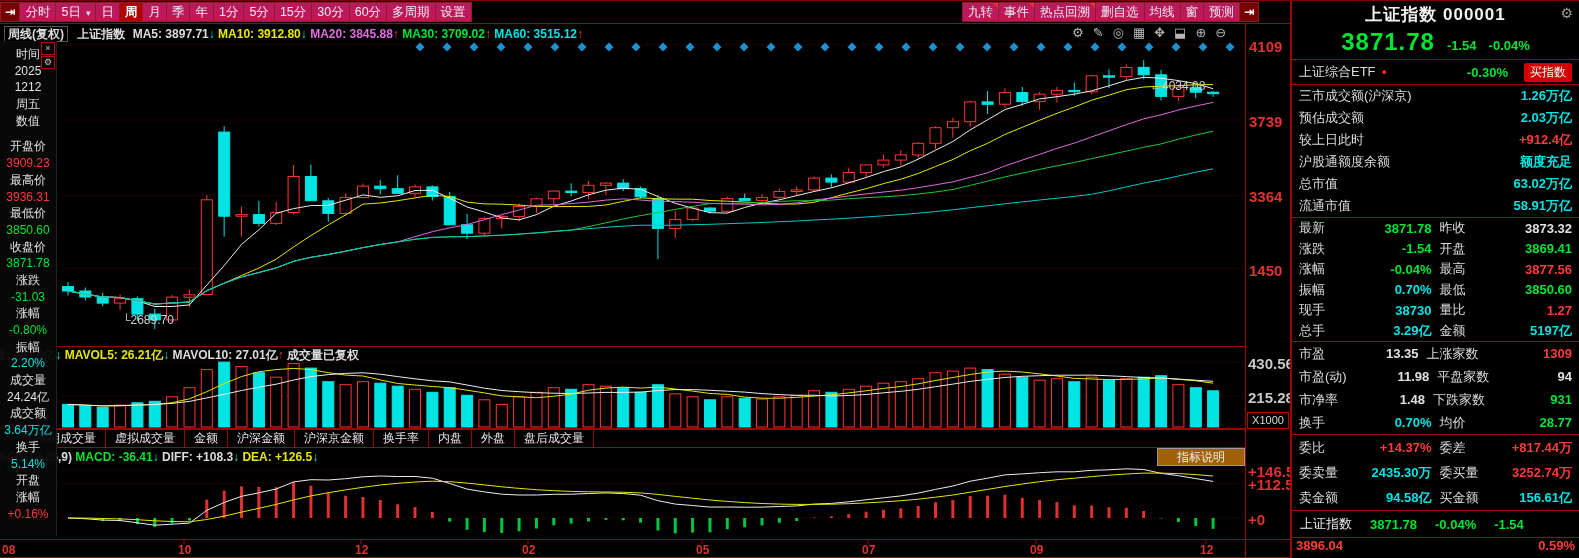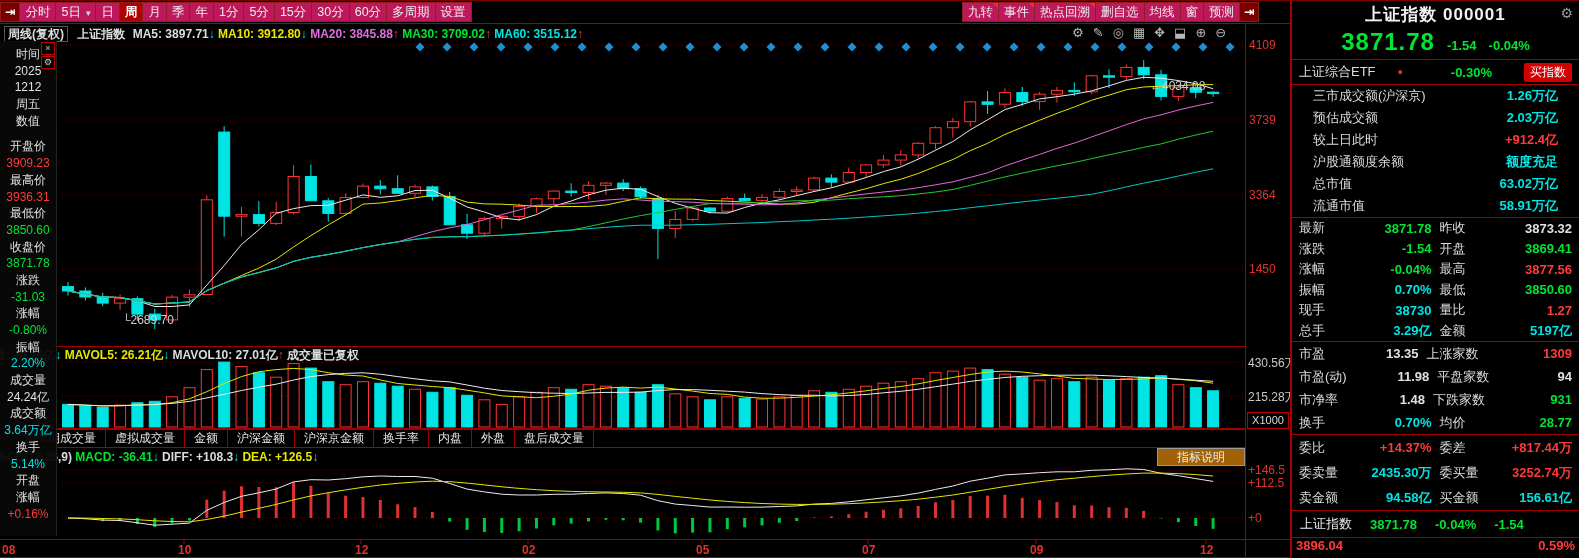--- a/index.html
+++ b/index.html
@@ -17,21 +17,21 @@
       border-top:5px solid #ff2a2a;border-left:5px solid transparent}
 
 .hdr{position:absolute;z-index:3;font-size:12px;white-space:nowrap;font-weight:bold}
 .seg-w{color:#dcdcdc}.seg-y{color:#e6e600}.seg-m{color:#e06ae0}.seg-g{color:#00e432}
 .seg-cy{color:#00e4e4}.seg-c{color:#00e4e4}.seg-r{color:#ff4040}
 .boxed{border:1px solid #555;padding:0 3px;margin-right:6px;color:#dcdcdc}
 #chart-icons{position:absolute;left:1072px;top:24px;z-index:3;display:flex;gap:9px;
       color:#b8b8b8;font-size:13px;line-height:15px}
 
 #overlays{position:absolute;inset:0;z-index:2}
-.axlbl{position:absolute;font-size:12px;font-weight:normal;color:#e03131;white-space:nowrap}
+.axlbl{position:absolute;font-size:15px;font-weight:bold;color:#e03131;white-space:nowrap}
 .axlbl.white{color:#c8c8c8}
 .xlbl{position:absolute;top:542px;font-size:12px;font-weight:bold;color:#e03131}
 .annot{position:absolute;font-size:12px;color:#cfcfcf;z-index:2;white-space:nowrap}
 #x1000-box{position:absolute;left:1247px;top:411px;width:42px;height:17px;border:1px solid #c00000;
       color:#d8d8d8;font-size:11px;text-align:center;line-height:15px;z-index:2}
 #ind-help{position:absolute;left:1157px;top:447px;width:88px;height:18px;border:1px solid #9a9a9a;
       background:#a16207;color:#ececec;font-size:12px;text-align:center;line-height:16px;z-index:3}
 
 #tabs{position:absolute;left:0;top:428px;width:1245px;height:19px;display:flex;z-index:3;
       border-top:1px solid #a40000;border-bottom:1px solid #a40000;background:#000}
@@ -49,25 +49,25 @@
 
 #rpanel{position:absolute;left:1290px;top:0;width:289px;height:558px;background:#000;z-index:9;
       border-left:2px solid #a40000;font-size:13px;display:flex;flex-direction:column}
 .sep{border-top:1px solid #a40000}
 #rp-title{height:27px;display:flex;align-items:center;justify-content:center;position:relative}
 #rp-title .t{font-size:17px;font-weight:bold;color:#f2f2f2;letter-spacing:1px}
 #rp-gear{position:absolute;right:6px;top:4px;color:#9a9a9a;font-size:14px}
 #rp-price{height:31px;display:flex;align-items:baseline;justify-content:center;gap:12px}
 #rp-price .big{font-size:24px;font-weight:bold;color:#00e432;letter-spacing:1px}
 #rp-price .sm{font-size:13px;font-weight:bold;color:#00e432}
-#rp-etf{height:24px;display:flex;align-items:center;padding:0 7px;gap:22px}
+#rp-etf{height:24px;display:flex;align-items:center;padding:0 7px;gap:6px}
 #rp-etf .dot{color:#ff2a2a;font-size:9px;vertical-align:super}
 #rp-etf .chg{margin-left:auto;font-weight:bold;color:#00e432}
 #buy-index-btn{background:#d40000;color:#fff;font-size:12px;padding:1px 6px;border-radius:2px;margin-left:10px}
-.irow{height:22px;display:flex;align-items:center;justify-content:space-between;padding:0 21px}
+.irow{height:22px;display:flex;align-items:center;justify-content:space-between;padding:0 7px}
 .irow .lbl{color:#dcdcdc}
 .val{font-weight:bold}
 .prow{display:flex;align-items:center;padding:0 7px}
 .prow .plbl{color:#dcdcdc;flex:0 0 auto}
 .prow .pv1{flex:1;text-align:right;font-weight:bold;margin-right:8px}
 .prow .plbl2{flex:0 0 auto;color:#dcdcdc}
 .prow .pv2{flex:1;text-align:right;font-weight:bold}
 .g1 .prow{height:20.5px}.g2 .prow{height:23px}.g3 .prow{height:25px}
 #rp-bottom{height:26px;display:flex;align-items:center;padding:0 8px;gap:18px;font-weight:bold}
 #rp-bottom .nm{color:#ececec;font-weight:normal}

